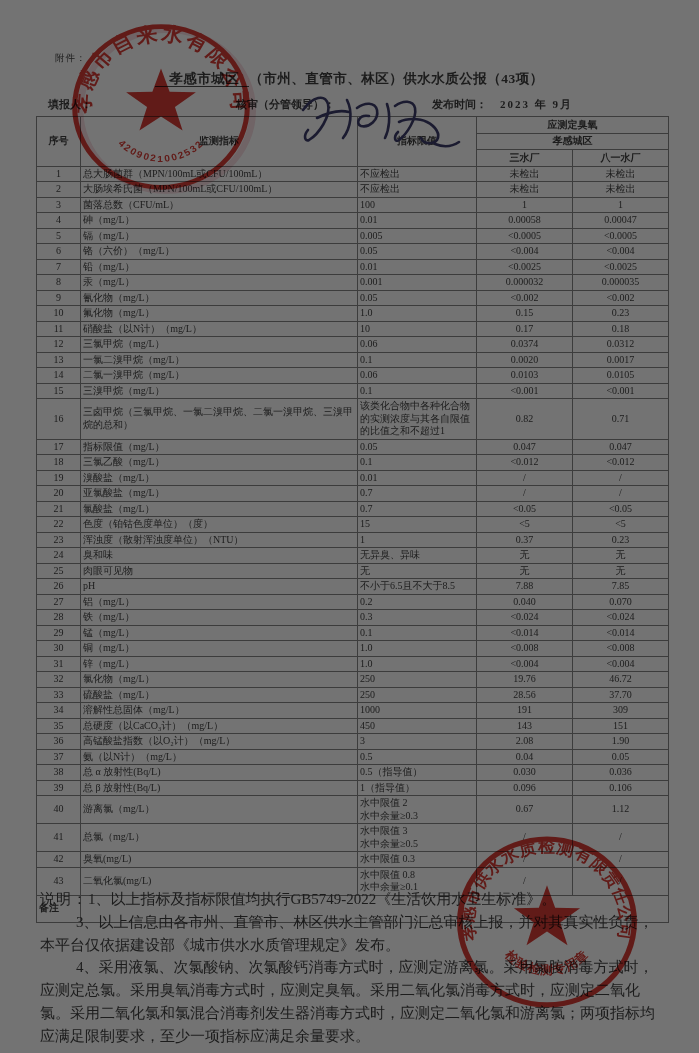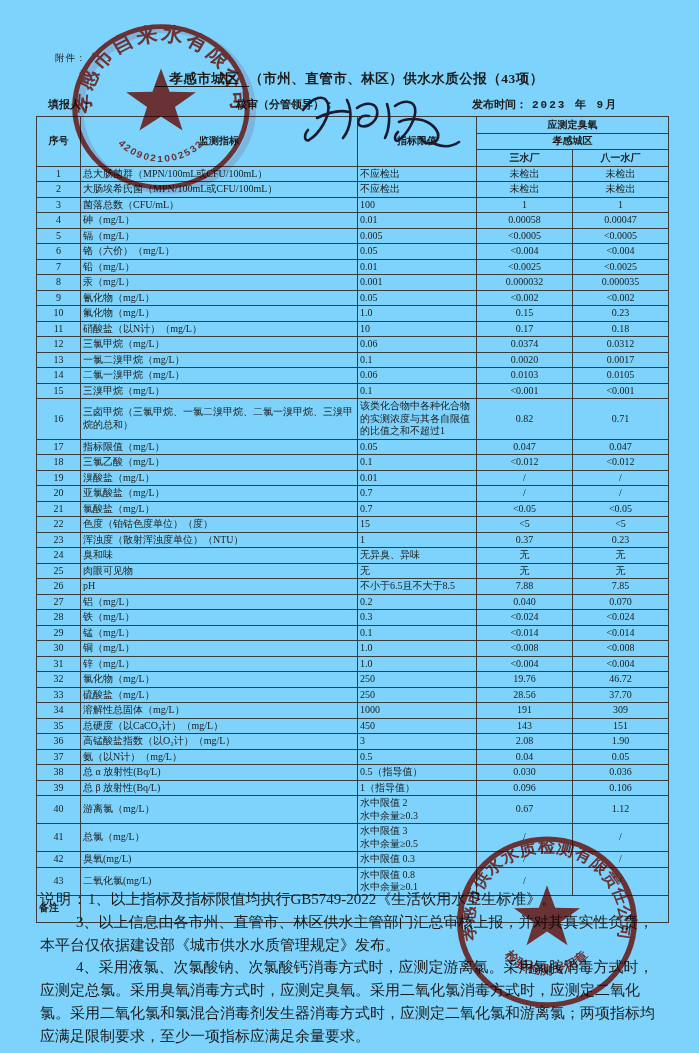--- a/index.html
+++ b/index.html
@@ -1,29 +1,29 @@
 <!DOCTYPE html>
 <html><head>
 <meta charset="utf-8">
 <style>
   html,body{margin:0;padding:0;background:#e9e8e5;}
   .page{
     position:relative; width:699px; height:1053px; margin:0 auto;
-    background:#7dd3fc; overflow:hidden; color:#1c1c1c;
+    background:#737373; overflow:hidden; color:#1c1c1c;
     font-family:"Liberation Serif","DejaVu Serif",serif;
   }
   .attachment{position:absolute;left:55px;top:52px;font-size:9.5px;letter-spacing:1px;}
   .title{position:absolute;left:0;top:70px;width:100%;text-align:center;font-size:13.5px;font-weight:bold;letter-spacing:.5px;}
   .title .region{border-bottom:1.5px solid #222;padding:0 10px 0 14px;}
   .infoline{position:absolute;left:0;top:97px;width:100%;height:18px;font-size:11px;font-weight:bold;}
   .infoline span{position:absolute;white-space:nowrap;}
   .lbl-filler{left:48px;}
   .lbl-reviewer{left:236px;}
-  .lbl-publish{left:472px;}
-  .val-publish{left:532px;letter-spacing:2px;font-family:Liberation Mono, monospace;}
+  .lbl-publish{left:432px;}
+  .val-publish{left:500px;letter-spacing:2px;}
 
   table.wq{
     position:absolute;left:36px;top:116px;width:632px;
     border-collapse:collapse;table-layout:fixed;
     font-size:10px;line-height:12.5px;
   }
   table.wq th, table.wq td{
     border:1px solid #3c3c3c;padding:1px 2px;vertical-align:middle;
     overflow:hidden;
   }

